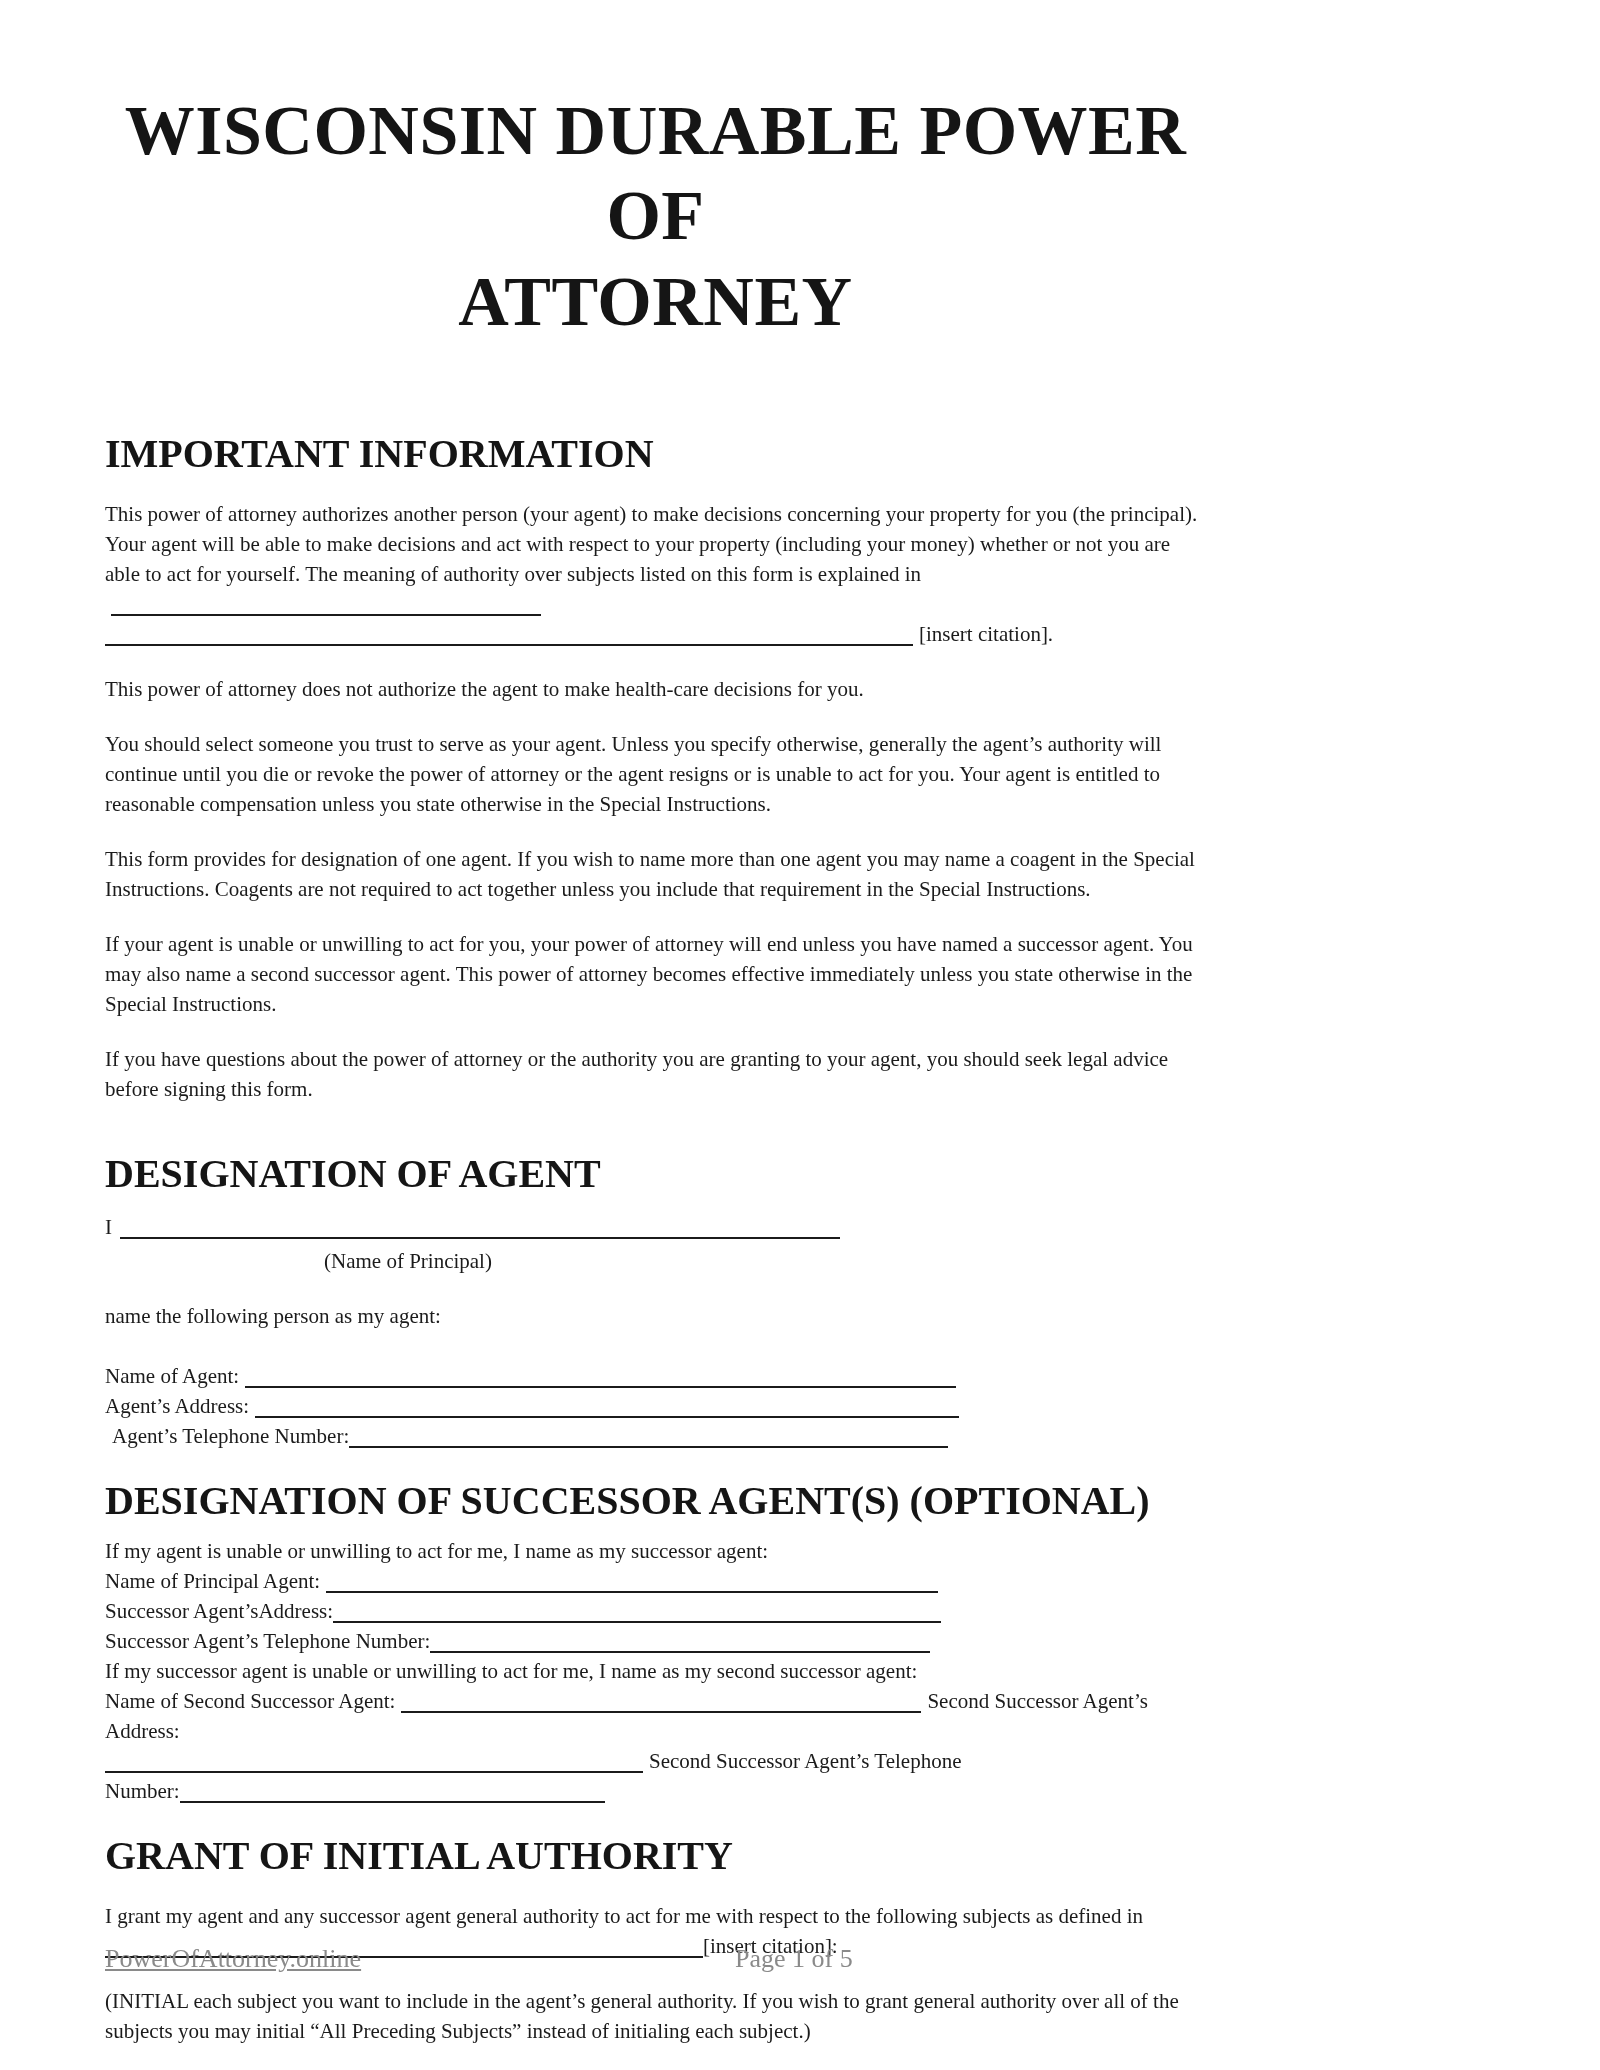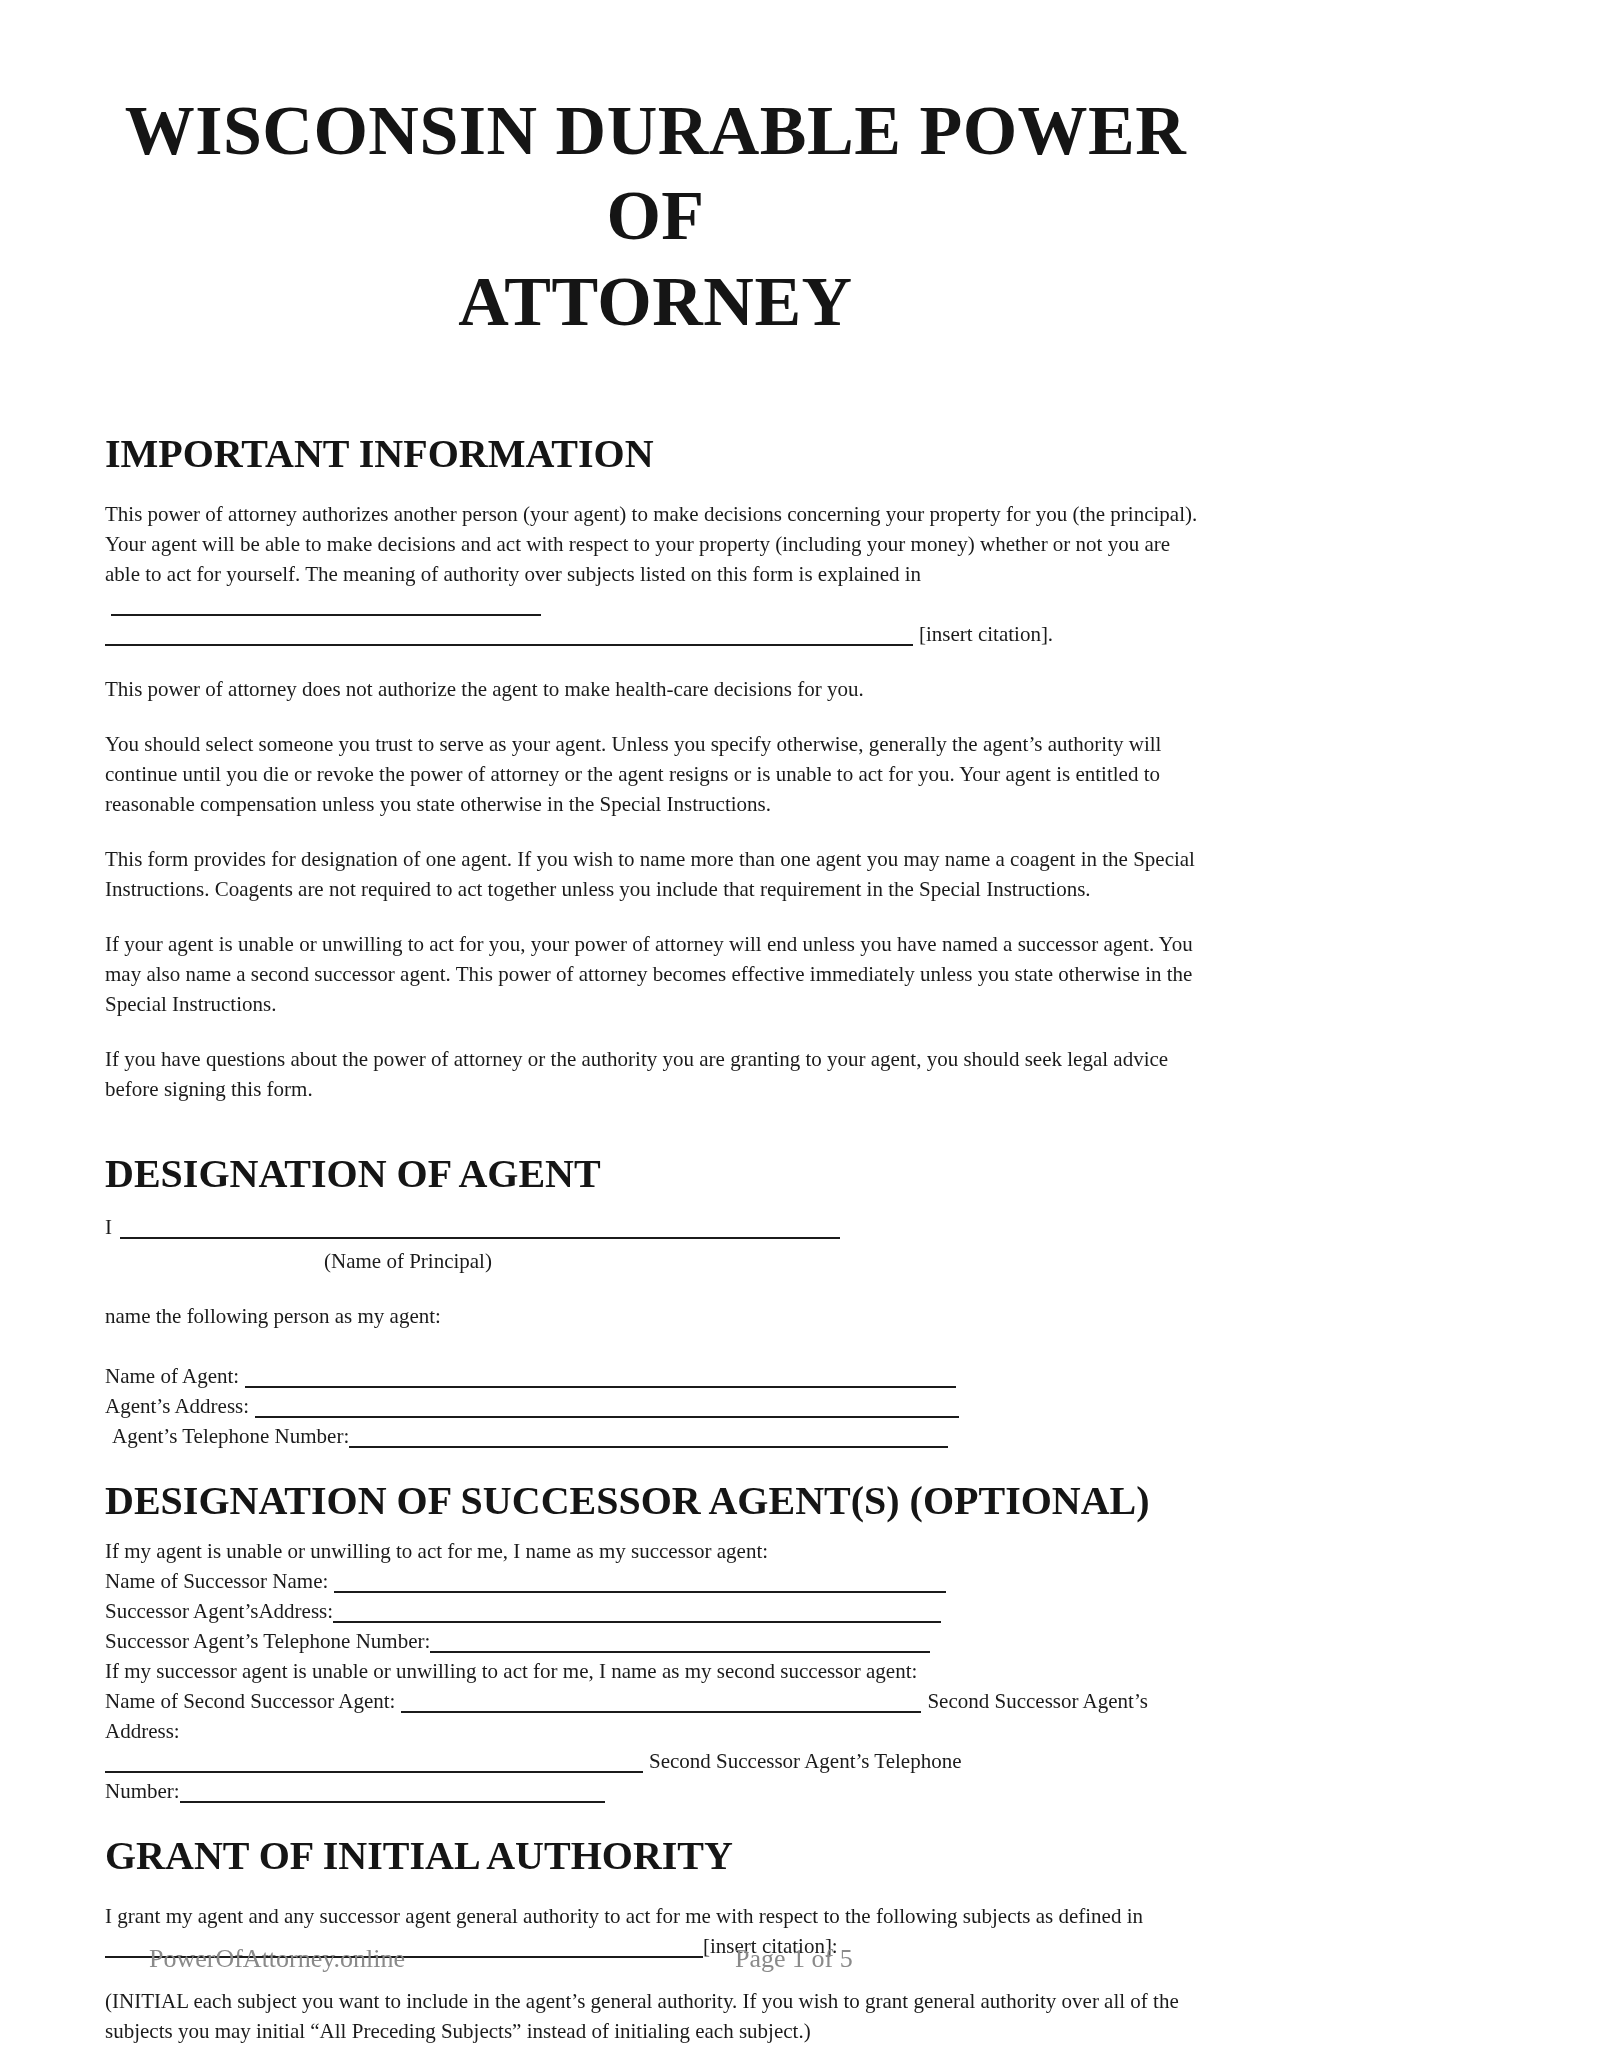--- a/index.html
+++ b/index.html
@@ -58,23 +58,23 @@
     position: absolute;
     top: 1942px;
     left: 105px;
     width: 1385px;
     font-size: 26px;
     line-height: 34px;
     color: #8a8a8a;
   }
   .footer-link {
     color: #8a8a8a;
+    text-decoration: underline;
     text-decoration-color: #8a8a8a;
     cursor: pointer;
-    margin-left: 44px;
   }
   .page-indicator {
     position: absolute;
     left: 630px;
     top: 0;
     color: #8a8a8a;
   }
 </style>
 </head>
 <body>
@@ -117,21 +117,21 @@
         <span>Agent’s Telephone Number:</span><span class="blank nm" style="width:599px"></span>
       </div>
     </div>
   </section>
 
   <section class="sec sec-successor">
     <h2 class="sec-heading">DESIGNATION OF SUCCESSOR AGENT(S) (OPTIONAL)</h2>
     <div class="lines">
       <div class="form-line">If my agent is unable or unwilling to act for me, I name as my successor agent:</div>
       <div class="form-line">
-        <span>Name of Successor Name:</span><span class="blank" style="width:612px"></span>
+        <span>Name of Principal Agent:</span><span class="blank" style="width:612px"></span>
       </div>
       <div class="form-line">
         <span>Successor Agent’sAddress:</span><span class="blank nm" style="width:608px"></span>
       </div>
       <div class="form-line">
         <span>Successor Agent’s Telephone Number:</span><span class="blank nm" style="width:500px"></span>
       </div>
       <div class="form-line">If my successor agent is unable or unwilling to act for me, I name as my second successor agent:</div>
       <div class="form-line">
         <span>Name of Second Successor Agent:</span><span class="blank" style="width:520px"></span><span class="gap-left">Second Successor Agent’s Address:</span>

